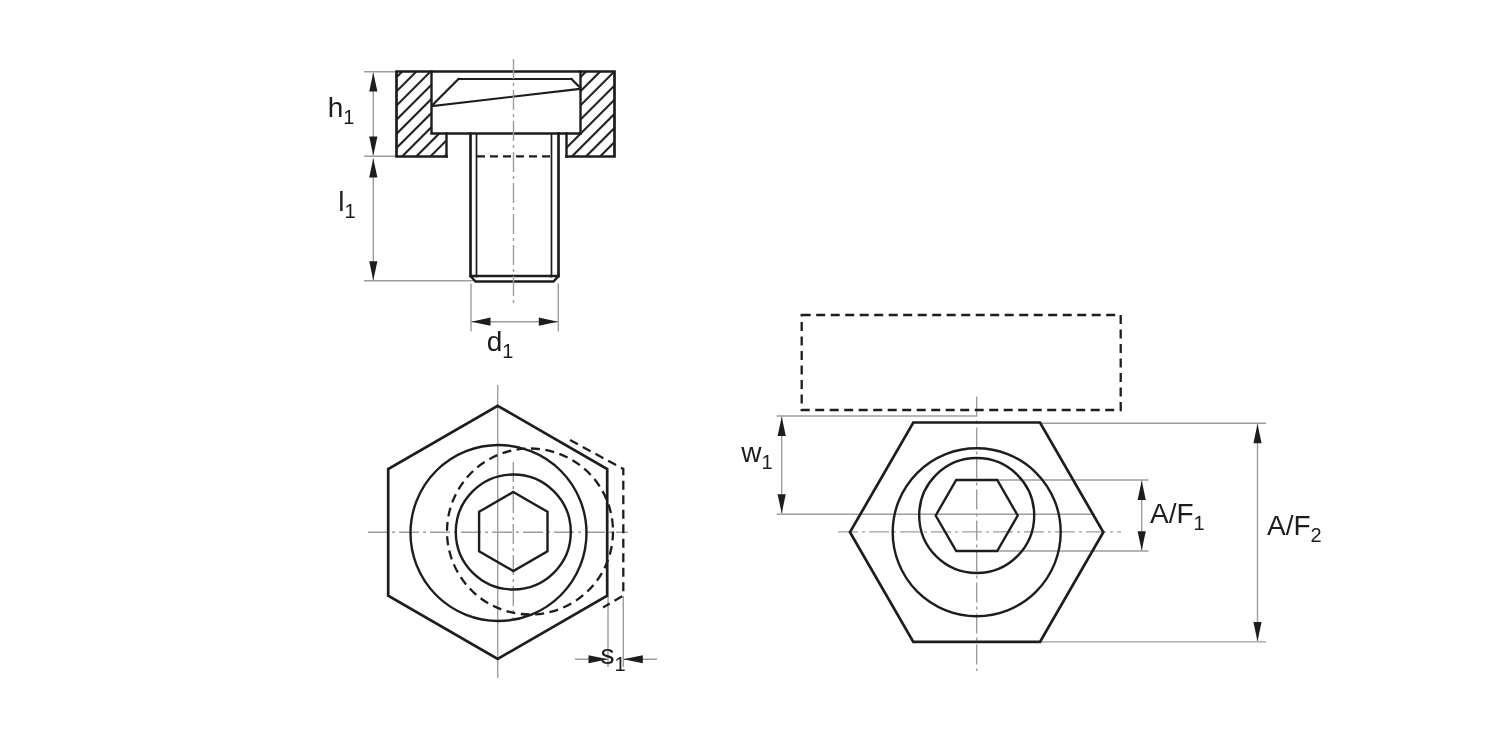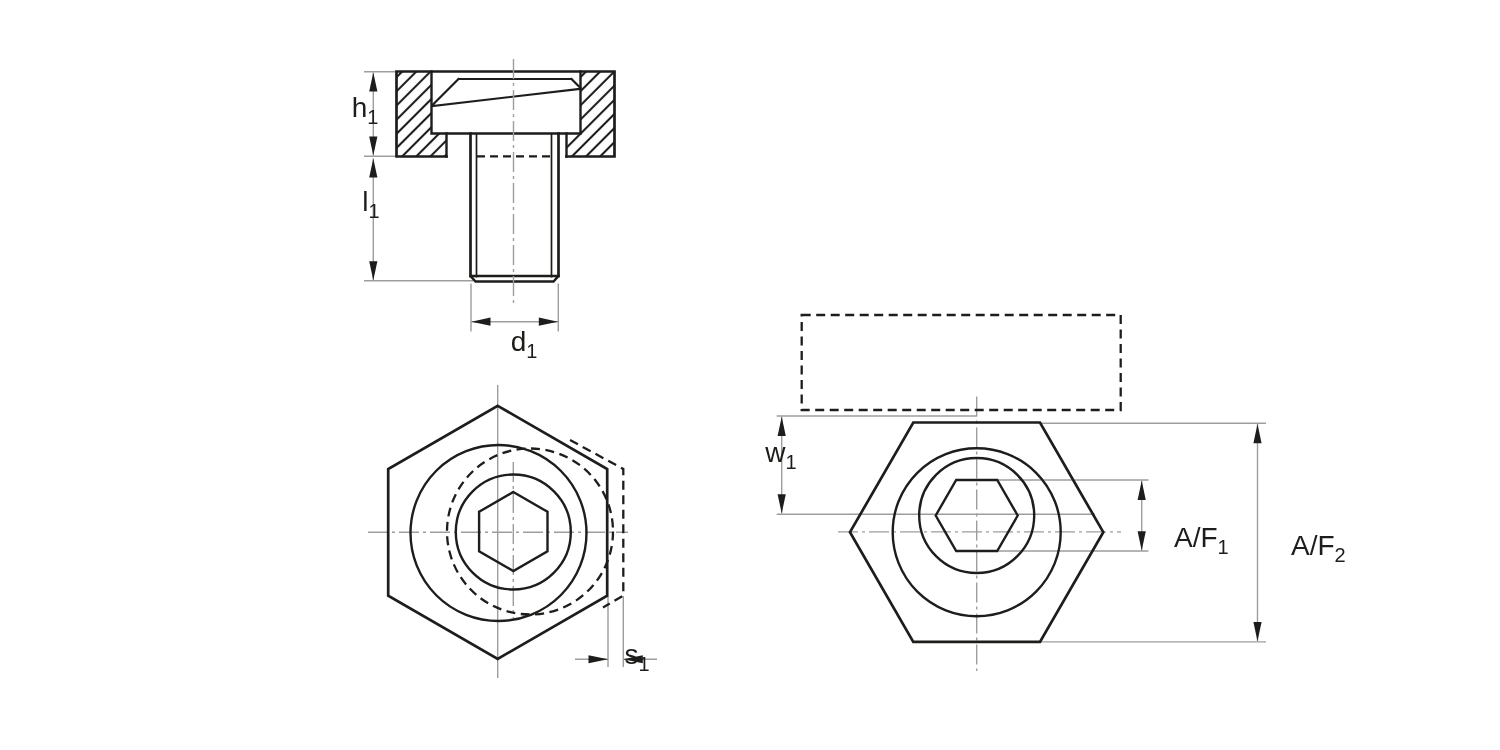--- a/index.html
+++ b/index.html
@@ -9,21 +9,21 @@
   .h  {stroke:#1d1d1b;stroke-width:2.7;fill:none;stroke-linecap:square;}
   .m  {stroke:#1d1d1b;stroke-width:2.4;fill:none;stroke-linecap:square;}
   .m2 {stroke:#1d1d1b;stroke-width:2.2;fill:none;stroke-linecap:square;}
   .rt {stroke:#1d1d1b;stroke-width:1.7;fill:none;}
   .hid{stroke:#1d1d1b;stroke-width:2.2;fill:none;stroke-dasharray:8 5;}
   .dsh{stroke:#1d1d1b;stroke-width:2.3;fill:none;stroke-dasharray:9 5.5;}
   .t  {stroke:#9d9d9c;stroke-width:1.4;fill:none;}
   .cl {stroke:#9d9d9c;stroke-width:1.4;fill:none;stroke-dasharray:20 4 3 4;}
   .ar {fill:#1d1d1b;stroke:none;}
   .lbl{position:absolute;transform:translate(-50%,-50%);font-size:28px;color:#1d1d1b;
-       white-space:nowrap;line-height:1;margin-left:24px;}
+       white-space:nowrap;line-height:1;}
   .lbl.left{transform:translate(0,-50%);}
   .lbl sub{font-size:20px;vertical-align:-7px;line-height:1;}
 </style>
 </head>
 <body>
 
 <div id="stage">
 
 <svg width="1500" height="750" viewBox="0 0 1500 750">
   <defs>
@@ -113,16 +113,16 @@
     <polygon class="ar" points="1257.5,424 1253.4,443.2 1261.6,443.2"></polygon>
     <polygon class="ar" points="1257.5,641.3 1253.4,622.1 1261.6,622.1"></polygon>
   </g>
 </svg>
 
 <div class="lbl" style="left:341px;top:110px"><span>h</span><sub>1</sub></div>
 <div class="lbl" style="left:347px;top:204px"><span>l</span><sub>1</sub></div>
 <div class="lbl" style="left:500px;top:344px"><span>d</span><sub>1</sub></div>
 <div class="lbl" style="left:613px;top:657px"><span>s</span><sub>1</sub></div>
 <div class="lbl" style="left:757px;top:455px"><span>w</span><sub>1</sub></div>
-<div class="lbl left" style="left:1150px;top:540px"><span>A/F</span><sub>1</sub></div>
-<div class="lbl left" style="left:1267px;top:548px"><span>A/F</span><sub>2</sub></div>
+<div class="lbl left" style="left:1150px;top:516px"><span>A/F</span><sub>1</sub></div>
+<div class="lbl left" style="left:1267px;top:528px"><span>A/F</span><sub>2</sub></div>
 
 </div>
 
 </body></html>

